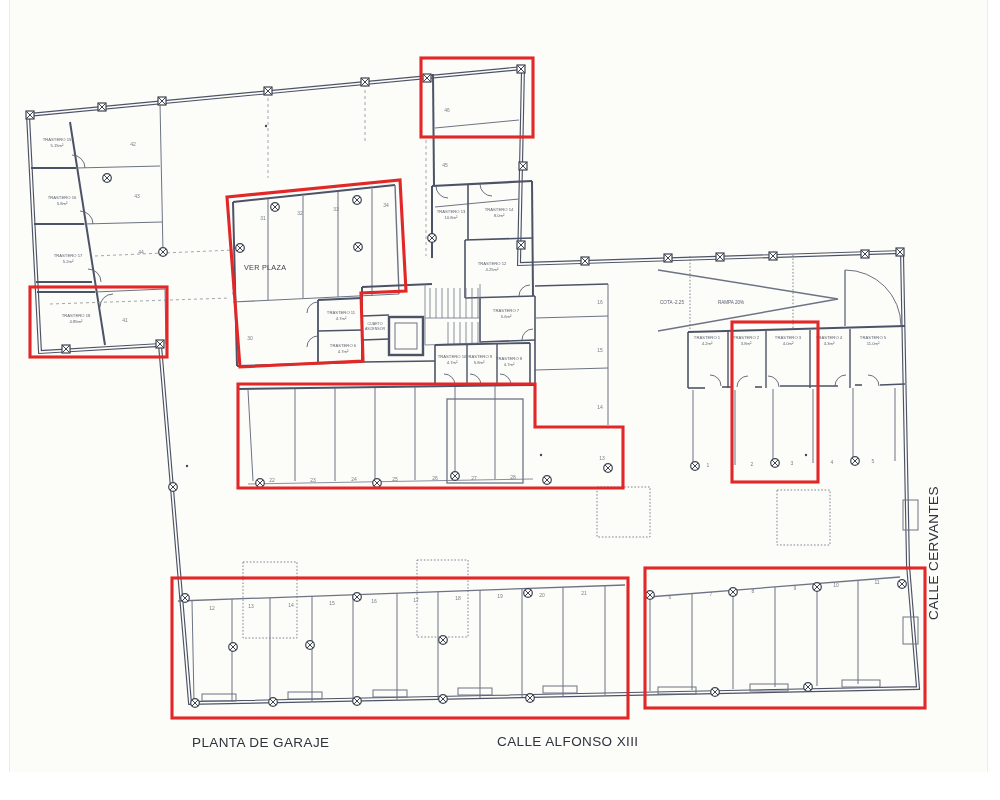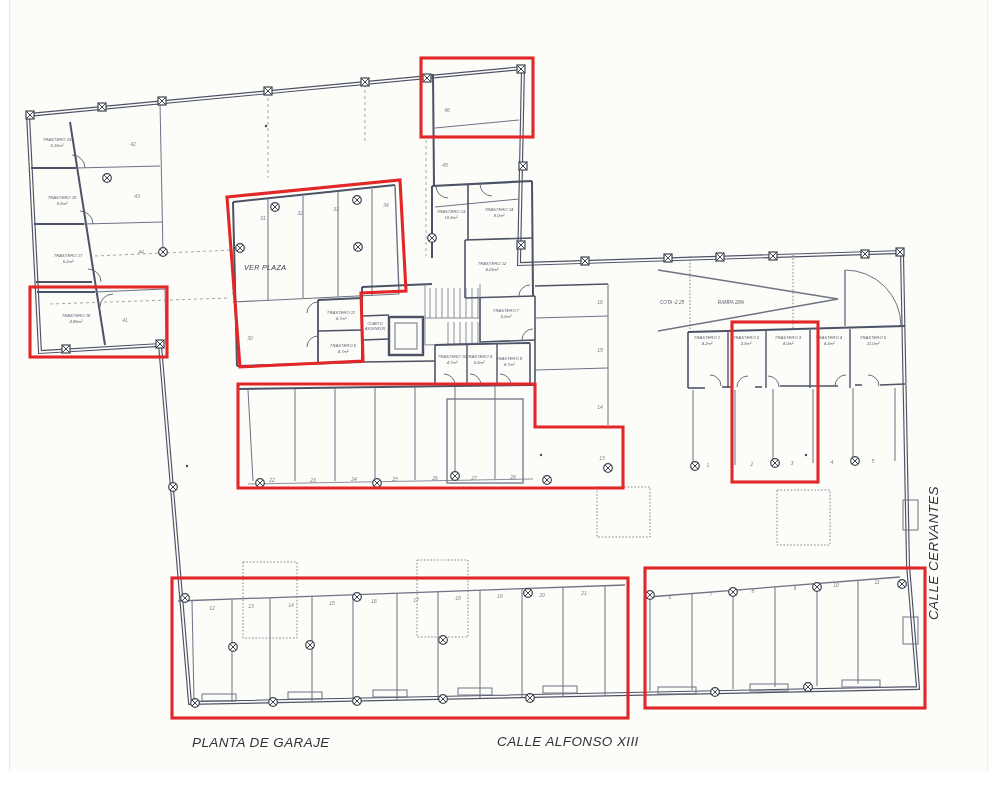--- a/index.html
+++ b/index.html
@@ -1,17 +1,17 @@
 <!DOCTYPE html>
 <html><head>
 <meta charset="utf-8">
 <style>
   html,body{margin:0;padding:0;}
   body{width:1000px;height:800px;background:#ffffff;overflow:hidden;font-family:"Liberation Sans",sans-serif;}
-  .sheet{position:absolute;left:0;top:0;width:1000px;height:800px;background:#fcfcf9;font-style:italic;}
+  .sheet{position:absolute;left:0;top:0;width:1000px;height:800px;background:#fcfcf9;}
   .edge-l{position:absolute;left:0;top:0;width:9px;height:100%;background:#ffffff;border-right:1px solid #eceae6;}
   .edge-r{position:absolute;right:0;top:0;width:12px;height:100%;background:#ffffff;border-left:1px solid #efede9;}
   .edge-b{position:absolute;left:0;bottom:0;width:100%;height:28px;background:#ffffff;}
   svg{position:absolute;left:0;top:0;}
   svg text{font-family:"Liberation Sans",sans-serif;}
   .wall{stroke:#4d5366;fill:none;}
   .wallgap{stroke:#fcfcf9;fill:none;}
   .thin{stroke:#6d7384;fill:none;}
   .arc{stroke:#5a6072;fill:none;stroke-width:0.9;}
   .dash{stroke:#8b8f99;fill:none;stroke-width:0.8;stroke-dasharray:3,3;}

